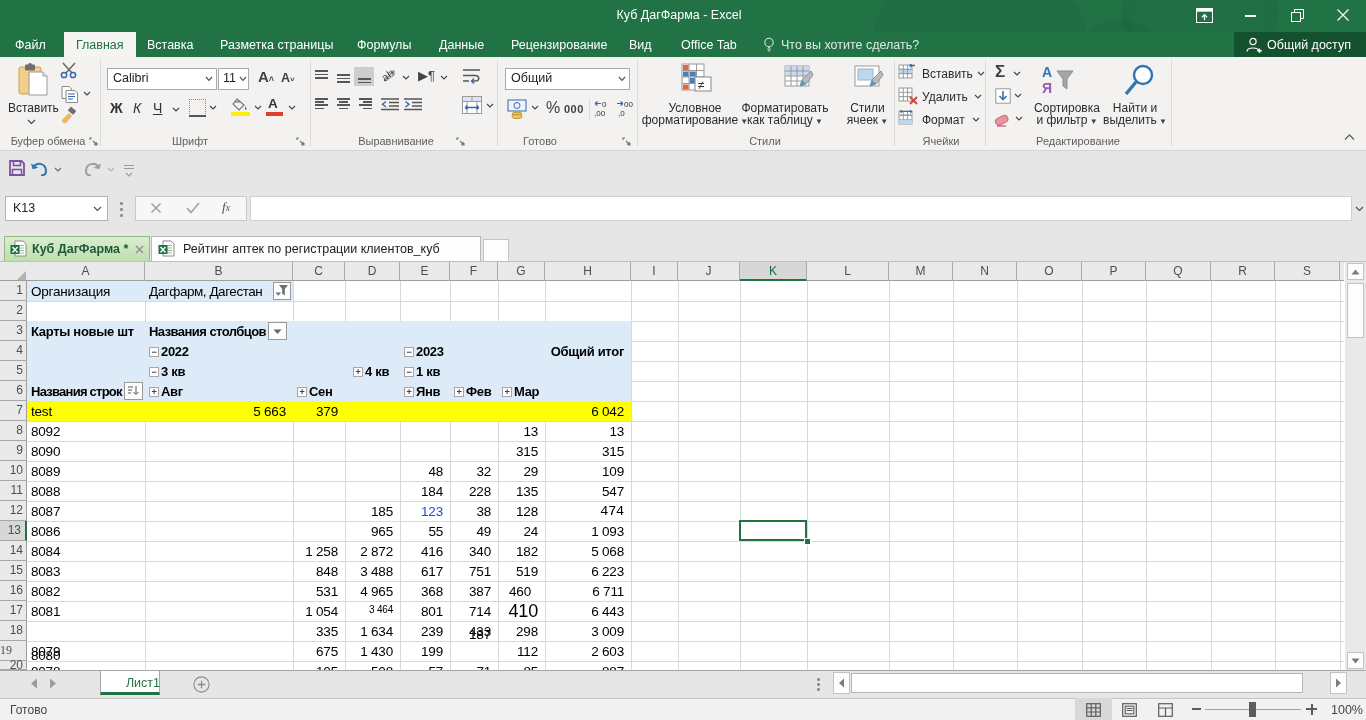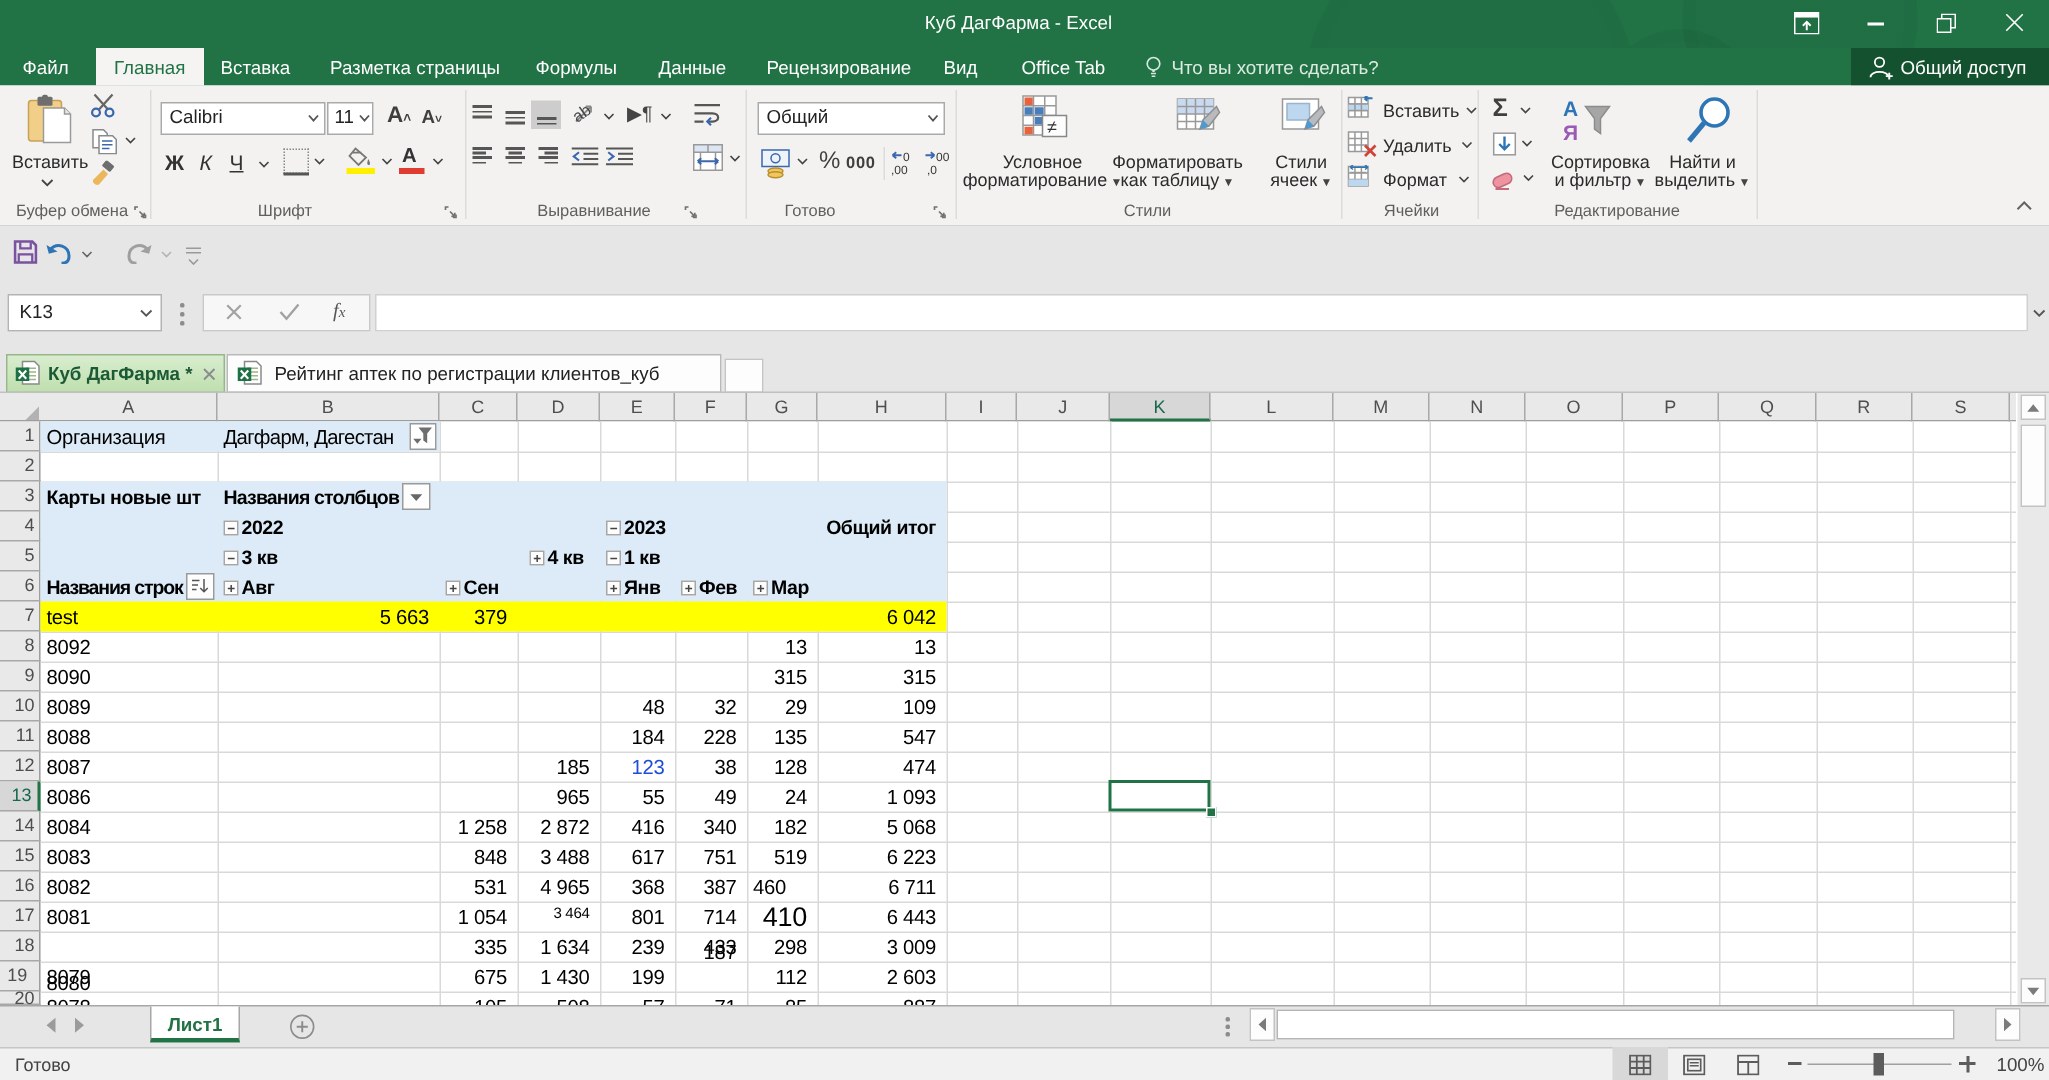--- a/index.html
+++ b/index.html
@@ -434,21 +434,21 @@
 <div class="ab" style="left:0;top:441px;width:27px;height:20px;background:transparent;border-bottom:1px solid #a8a8a8;color:#4e4e4e;font-size:12px;text-align:right;padding-right:4px;line-height:19px;">9</div>
 <div class="ab" style="left:0;top:461px;width:27px;height:20px;background:transparent;border-bottom:1px solid #a8a8a8;color:#4e4e4e;font-size:12px;text-align:right;padding-right:4px;line-height:19px;">10</div>
 <div class="ab" style="left:0;top:481px;width:27px;height:20px;background:transparent;border-bottom:1px solid #a8a8a8;color:#4e4e4e;font-size:12px;text-align:right;padding-right:4px;line-height:19px;">11</div>
 <div class="ab" style="left:0;top:501px;width:27px;height:20px;background:transparent;border-bottom:1px solid #a8a8a8;color:#4e4e4e;font-size:12px;text-align:right;padding-right:4px;line-height:19px;">12</div>
 <div class="ab" style="left:0;top:521px;width:27px;height:20px;border-right:2px solid #217346;background:#d7d7d7;border-bottom:1px solid #a8a8a8;color:#17694a;font-size:12px;text-align:right;padding-right:4px;line-height:19px;">13</div>
 <div class="ab" style="left:0;top:541px;width:27px;height:20px;background:transparent;border-bottom:1px solid #a8a8a8;color:#4e4e4e;font-size:12px;text-align:right;padding-right:4px;line-height:19px;">14</div>
 <div class="ab" style="left:0;top:561px;width:27px;height:20px;background:transparent;border-bottom:1px solid #a8a8a8;color:#4e4e4e;font-size:12px;text-align:right;padding-right:4px;line-height:19px;">15</div>
 <div class="ab" style="left:0;top:581px;width:27px;height:20px;background:transparent;border-bottom:1px solid #a8a8a8;color:#4e4e4e;font-size:12px;text-align:right;padding-right:4px;line-height:19px;">16</div>
 <div class="ab" style="left:0;top:601px;width:27px;height:20px;background:transparent;border-bottom:1px solid #a8a8a8;color:#4e4e4e;font-size:12px;text-align:right;padding-right:4px;line-height:19px;">17</div>
 <div class="ab" style="left:0;top:621px;width:27px;height:20px;background:transparent;border-bottom:1px solid #a8a8a8;color:#4e4e4e;font-size:12px;text-align:right;padding-right:4px;line-height:19px;">18</div>
-<div class="ab" style="left:0;top:641px;width:27px;height:20px;background:transparent;border-bottom:1px solid #a8a8a8;color:#4e4e4e;font-size:12px;text-align:center;padding-right:4px;line-height:19px;">19</div>
+<div class="ab" style="left:0;top:641px;width:27px;height:20px;background:transparent;border-bottom:1px solid #a8a8a8;color:#4e4e4e;font-size:12px;text-align:left;padding-right:4px;line-height:19px;font-family:Liberation Serif, serif;">19</div>
 <div class="ab" style="left:0;top:661px;width:27px;height:9px;background:transparent;border-bottom:1px solid #a8a8a8;color:#4e4e4e;font-size:12px;text-align:right;padding-right:4px;line-height:8px;">20</div>
 <div class="ab" style="left:145px;top:281px;width:1px;height:389px;background:#d9d9d9;"></div>
 <div class="ab" style="left:293px;top:281px;width:1px;height:389px;background:#d9d9d9;"></div>
 <div class="ab" style="left:345px;top:281px;width:1px;height:389px;background:#d9d9d9;"></div>
 <div class="ab" style="left:400px;top:281px;width:1px;height:389px;background:#d9d9d9;"></div>
 <div class="ab" style="left:450px;top:281px;width:1px;height:389px;background:#d9d9d9;"></div>
 <div class="ab" style="left:498px;top:281px;width:1px;height:389px;background:#d9d9d9;"></div>
 <div class="ab" style="left:545px;top:281px;width:1px;height:389px;background:#d9d9d9;"></div>
 <div class="ab" style="left:631px;top:281px;width:1px;height:389px;background:#d9d9d9;"></div>
 <div class="ab" style="left:678px;top:281px;width:1px;height:389px;background:#d9d9d9;"></div>
@@ -532,21 +532,21 @@
 <div class="ab" style="left:27px;top:481px;width:118px;height:20px;font-size:13.5px;font-weight:normal;letter-spacing:-0.2px;color:#000;text-align:left;padding:2.5px 7px 0 4px;white-space:nowrap;">8088</div>
 <div class="ab" style="left:400px;top:481px;width:50px;height:20px;font-size:13.5px;font-weight:normal;letter-spacing:-0.2px;color:#000;text-align:right;padding:2.5px 7px 0 4px;white-space:nowrap;">184</div>
 <div class="ab" style="left:450px;top:481px;width:48px;height:20px;font-size:13.5px;font-weight:normal;letter-spacing:-0.2px;color:#000;text-align:right;padding:2.5px 7px 0 4px;white-space:nowrap;">228</div>
 <div class="ab" style="left:498px;top:481px;width:47px;height:20px;font-size:13.5px;font-weight:normal;letter-spacing:-0.2px;color:#000;text-align:right;padding:2.5px 7px 0 4px;white-space:nowrap;">135</div>
 <div class="ab" style="left:545px;top:481px;width:86px;height:20px;font-size:13.5px;font-weight:normal;letter-spacing:-0.2px;color:#000;text-align:right;padding:2.5px 7px 0 4px;white-space:nowrap;">547</div>
 <div class="ab" style="left:27px;top:501px;width:118px;height:20px;font-size:13.5px;font-weight:normal;letter-spacing:-0.2px;color:#000;text-align:left;padding:2.5px 7px 0 4px;white-space:nowrap;">8087</div>
 <div class="ab" style="left:345px;top:501px;width:55px;height:20px;font-size:13.5px;font-weight:normal;letter-spacing:-0.2px;color:#000;text-align:right;padding:2.5px 7px 0 4px;white-space:nowrap;">185</div>
 <div class="ab" style="left:400px;top:501px;width:50px;height:20px;font-size:13.5px;font-weight:normal;letter-spacing:-0.2px;color:#1d4ed8;text-align:right;padding:2.5px 7px 0 4px;white-space:nowrap;">123</div>
 <div class="ab" style="left:450px;top:501px;width:48px;height:20px;font-size:13.5px;font-weight:normal;letter-spacing:-0.2px;color:#000;text-align:right;padding:2.5px 7px 0 4px;white-space:nowrap;">38</div>
 <div class="ab" style="left:498px;top:501px;width:47px;height:20px;font-size:13.5px;font-weight:normal;letter-spacing:-0.2px;color:#000;text-align:right;padding:2.5px 7px 0 4px;white-space:nowrap;">128</div>
-<div class="ab" style="left:545px;top:501px;width:86px;height:20px;font-size:13.5px;font-weight:normal;letter-spacing:-0.2px;color:#000;text-align:right;padding:2.5px 7px 0 4px;white-space:nowrap;">474</div>
+<div class="ab" style="left:545px;top:501px;width:86px;height:20px;font-size:13.5px;font-weight:normal;letter-spacing:-0.2px;color:#000;text-align:right;padding:2.5px 7px 0 4px;white-space:nowrap;font-family:Liberation Mono, monospace;">474</div>
 <div class="ab" style="left:27px;top:521px;width:118px;height:20px;font-size:13.5px;font-weight:normal;letter-spacing:-0.2px;color:#000;text-align:left;padding:2.5px 7px 0 4px;white-space:nowrap;">8086</div>
 <div class="ab" style="left:345px;top:521px;width:55px;height:20px;font-size:13.5px;font-weight:normal;letter-spacing:-0.2px;color:#000;text-align:right;padding:2.5px 7px 0 4px;white-space:nowrap;">965</div>
 <div class="ab" style="left:400px;top:521px;width:50px;height:20px;font-size:13.5px;font-weight:normal;letter-spacing:-0.2px;color:#000;text-align:right;padding:2.5px 7px 0 4px;white-space:nowrap;">55</div>
 <div class="ab" style="left:450px;top:521px;width:48px;height:20px;font-size:13.5px;font-weight:normal;letter-spacing:-0.2px;color:#000;text-align:right;padding:2.5px 7px 0 4px;white-space:nowrap;">49</div>
 <div class="ab" style="left:498px;top:521px;width:47px;height:20px;font-size:13.5px;font-weight:normal;letter-spacing:-0.2px;color:#000;text-align:right;padding:2.5px 7px 0 4px;white-space:nowrap;">24</div>
 <div class="ab" style="left:545px;top:521px;width:86px;height:20px;font-size:13.5px;font-weight:normal;letter-spacing:-0.2px;color:#000;text-align:right;padding:2.5px 7px 0 4px;white-space:nowrap;">1 093</div>
 <div class="ab" style="left:27px;top:541px;width:118px;height:20px;font-size:13.5px;font-weight:normal;letter-spacing:-0.2px;color:#000;text-align:left;padding:2.5px 7px 0 4px;white-space:nowrap;">8084</div>
 <div class="ab" style="left:293px;top:541px;width:52px;height:20px;font-size:13.5px;font-weight:normal;letter-spacing:-0.2px;color:#000;text-align:right;padding:2.5px 7px 0 4px;white-space:nowrap;">1 258</div>
 <div class="ab" style="left:345px;top:541px;width:55px;height:20px;font-size:13.5px;font-weight:normal;letter-spacing:-0.2px;color:#000;text-align:right;padding:2.5px 7px 0 4px;white-space:nowrap;">2 872</div>
 <div class="ab" style="left:400px;top:541px;width:50px;height:20px;font-size:13.5px;font-weight:normal;letter-spacing:-0.2px;color:#000;text-align:right;padding:2.5px 7px 0 4px;white-space:nowrap;">416</div>
@@ -558,21 +558,21 @@
 <div class="ab" style="left:345px;top:561px;width:55px;height:20px;font-size:13.5px;font-weight:normal;letter-spacing:-0.2px;color:#000;text-align:right;padding:2.5px 7px 0 4px;white-space:nowrap;">3 488</div>
 <div class="ab" style="left:400px;top:561px;width:50px;height:20px;font-size:13.5px;font-weight:normal;letter-spacing:-0.2px;color:#000;text-align:right;padding:2.5px 7px 0 4px;white-space:nowrap;">617</div>
 <div class="ab" style="left:450px;top:561px;width:48px;height:20px;font-size:13.5px;font-weight:normal;letter-spacing:-0.2px;color:#000;text-align:right;padding:2.5px 7px 0 4px;white-space:nowrap;">751</div>
 <div class="ab" style="left:498px;top:561px;width:47px;height:20px;font-size:13.5px;font-weight:normal;letter-spacing:-0.2px;color:#000;text-align:right;padding:2.5px 7px 0 4px;white-space:nowrap;">519</div>
 <div class="ab" style="left:545px;top:561px;width:86px;height:20px;font-size:13.5px;font-weight:normal;letter-spacing:-0.2px;color:#000;text-align:right;padding:2.5px 7px 0 4px;white-space:nowrap;">6 223</div>
 <div class="ab" style="left:27px;top:581px;width:118px;height:20px;font-size:13.5px;font-weight:normal;letter-spacing:-0.2px;color:#000;text-align:left;padding:2.5px 7px 0 4px;white-space:nowrap;">8082</div>
 <div class="ab" style="left:293px;top:581px;width:52px;height:20px;font-size:13.5px;font-weight:normal;letter-spacing:-0.2px;color:#000;text-align:right;padding:2.5px 7px 0 4px;white-space:nowrap;">531</div>
 <div class="ab" style="left:345px;top:581px;width:55px;height:20px;font-size:13.5px;font-weight:normal;letter-spacing:-0.2px;color:#000;text-align:right;padding:2.5px 7px 0 4px;white-space:nowrap;">4 965</div>
 <div class="ab" style="left:400px;top:581px;width:50px;height:20px;font-size:13.5px;font-weight:normal;letter-spacing:-0.2px;color:#000;text-align:right;padding:2.5px 7px 0 4px;white-space:nowrap;">368</div>
 <div class="ab" style="left:450px;top:581px;width:48px;height:20px;font-size:13.5px;font-weight:normal;letter-spacing:-0.2px;color:#000;text-align:right;padding:2.5px 7px 0 4px;white-space:nowrap;">387</div>
-<div class="ab" style="left:498px;top:581px;width:47px;height:20px;font-size:13.5px;font-weight:normal;letter-spacing:-0.2px;color:#000;text-align:left;padding:2.5px 7px 0 4px;white-space:nowrap;">460</div>
+<div class="ab" style="left:498px;top:581px;width:47px;height:20px;font-size:13.5px;font-weight:normal;letter-spacing:-0.2px;color:#000;text-align:center;padding:2.5px 7px 0 4px;white-space:nowrap;">460</div>
 <div class="ab" style="left:545px;top:581px;width:86px;height:20px;font-size:13.5px;font-weight:normal;letter-spacing:-0.2px;color:#000;text-align:right;padding:2.5px 7px 0 4px;white-space:nowrap;">6 711</div>
 <div class="ab" style="left:27px;top:601px;width:118px;height:20px;font-size:13.5px;font-weight:normal;letter-spacing:-0.2px;color:#000;text-align:left;padding:2.5px 7px 0 4px;white-space:nowrap;">8081</div>
 <div class="ab" style="left:293px;top:601px;width:52px;height:20px;font-size:13.5px;font-weight:normal;letter-spacing:-0.2px;color:#000;text-align:right;padding:2.5px 7px 0 4px;white-space:nowrap;">1 054</div>
 <div class="ab" style="left:345px;top:601px;width:55px;height:20px;font-size:10px;font-weight:normal;letter-spacing:-0.2px;color:#000;text-align:right;padding:2.5px 7px 0 4px;white-space:nowrap;">3 464</div>
 <div class="ab" style="left:400px;top:601px;width:50px;height:20px;font-size:13.5px;font-weight:normal;letter-spacing:-0.2px;color:#000;text-align:right;padding:2.5px 7px 0 4px;white-space:nowrap;">801</div>
 <div class="ab" style="left:450px;top:601px;width:48px;height:20px;font-size:13.5px;font-weight:normal;letter-spacing:-0.2px;color:#000;text-align:right;padding:2.5px 7px 0 4px;white-space:nowrap;">714</div>
 <div class="ab" style="left:498px;top:601px;width:47px;height:20px;font-size:18px;font-weight:normal;letter-spacing:-0.2px;color:#000;text-align:right;padding:0 7px 0 4px;white-space:nowrap;">410</div>
 <div class="ab" style="left:545px;top:601px;width:86px;height:20px;font-size:13.5px;font-weight:normal;letter-spacing:-0.2px;color:#000;text-align:right;padding:2.5px 7px 0 4px;white-space:nowrap;">6 443</div>
 <div class="ab" style="left:27px;top:621px;width:118px;height:20px;font-size:13.5px;font-weight:normal;letter-spacing:-0.2px;color:#000;text-align:left;padding:2.5px 7px 0 4px;white-space:nowrap;margin-top:24px;">8080</div>
 <div class="ab" style="left:293px;top:621px;width:52px;height:20px;font-size:13.5px;font-weight:normal;letter-spacing:-0.2px;color:#000;text-align:right;padding:2.5px 7px 0 4px;white-space:nowrap;">335</div>
@@ -608,21 +608,21 @@
     <path d="M0.5 0.5 L8.5 0.5 L4.5 5.5 Z" fill="#7b7b7b"></path>
   </svg>
 <div class="ab" style="left:0;top:670px;width:1366px;height:28px;background:#e6e6e6;border-top:1px solid #a6a6a6;"></div>
 <svg class="ab" style="left:29px;top:678px;" width="9" height="11" viewBox="0 0 9 11">
     <path d="M8 0.5 L2 5.5 L8 10.5 Z" fill="#9b9b9b"></path>
   </svg>
 <svg class="ab" style="left:49px;top:678px;" width="9" height="11" viewBox="0 0 9 11">
     <path d="M1 0.5 L7 5.5 L1 10.5 Z" fill="#9b9b9b"></path>
   </svg>
 <div class="ab" style="left:100px;top:671px;width:60px;height:24px;background:#fff;border-left:1px solid #a6a6a6;border-right:1px solid #a6a6a6;border-bottom:3px solid #217346;"></div>
-<div class="tx" style="left:100px;top:676px;width:60px;text-align:center;font-size:12.5px;font-weight:bold;color:#217346;">Лист1</div>
+<div class="tx" style="left:100px;top:676px;width:60px;text-align:right;font-size:12.5px;font-weight:normal;color:#217346;">Лист1</div>
 <svg class="ab" style="left:193px;top:676px;" width="17" height="17" viewBox="0 0 17 17">
     <circle cx="8.5" cy="8.5" r="7.6" fill="none" stroke="#8c8c8c" stroke-width="1.1"></circle>
     <path d="M8.5 4.8 L8.5 12.2 M4.8 8.5 L12.2 8.5" stroke="#8c8c8c" stroke-width="1.3"></path>
   </svg>
 <div class="ab" style="left:817px;top:678px;width:2.5px;height:2.5px;background:#8c8c8c;border-radius:50%;"></div>
 <div class="ab" style="left:817px;top:683px;width:2.5px;height:2.5px;background:#8c8c8c;border-radius:50%;"></div>
 <div class="ab" style="left:817px;top:688px;width:2.5px;height:2.5px;background:#8c8c8c;border-radius:50%;"></div>
 <div class="ab" style="left:833px;top:672px;width:17px;height:22px;background:#fdfdfd;border:1px solid #c3c3c3;"></div>
 <svg class="ab" style="left:838px;top:678px;" width="7" height="10" viewBox="0 0 7 10">
     <path d="M6 0.5 L1 5 L6 9.5 Z" fill="#7b7b7b"></path>

